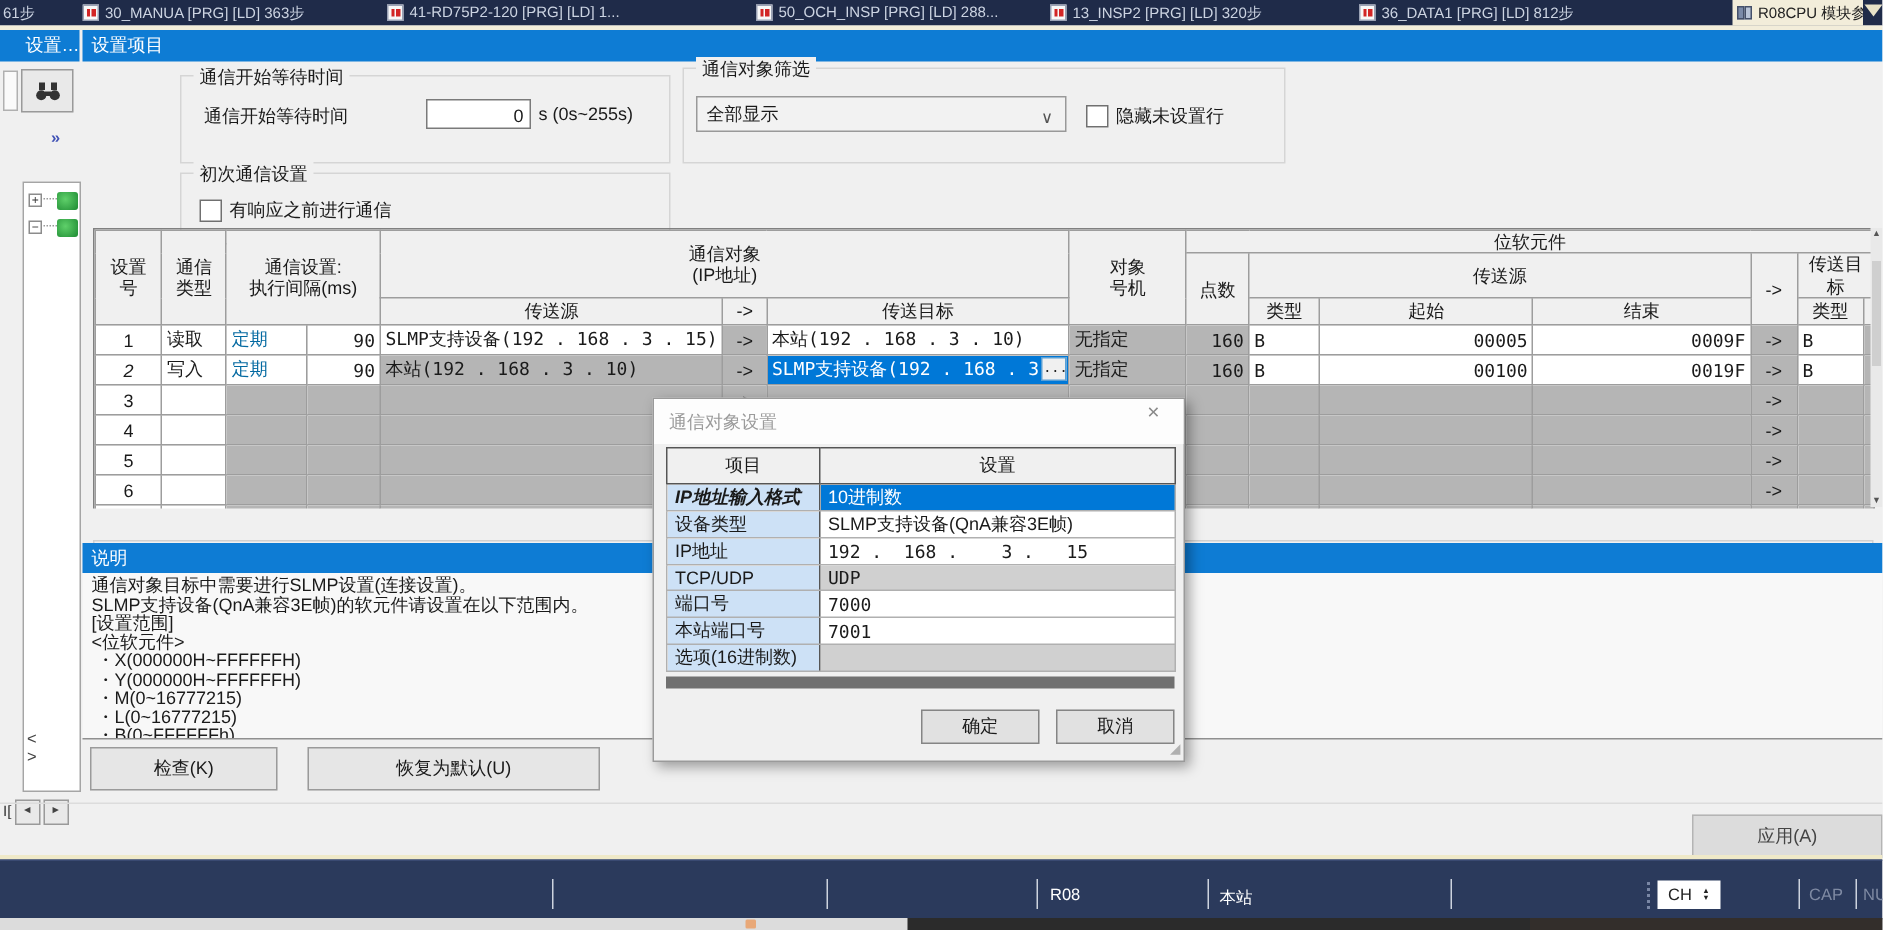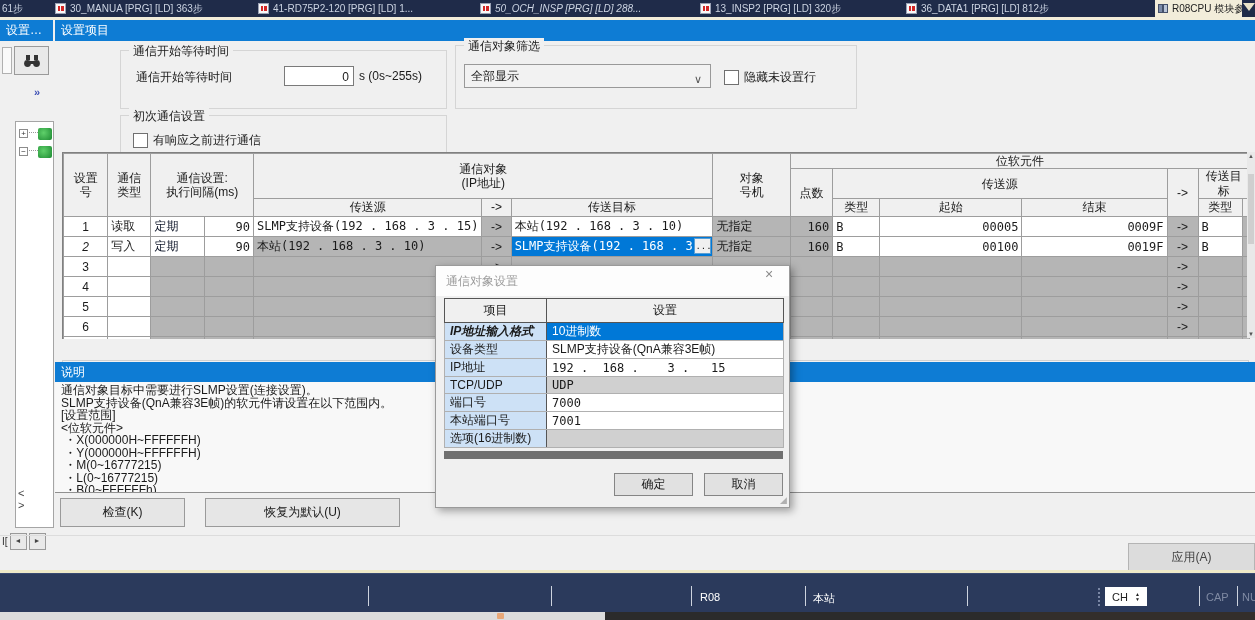--- a/index.html
+++ b/index.html
@@ -17,21 +17,21 @@
   #tab-active{position:absolute;left:1155px;top:0;width:87px;height:17px;background:#f2edda;color:#222;display:flex;align-items:center;gap:3px;padding:0 3px;box-sizing:border-box;font-size:10px;white-space:nowrap;overflow:hidden;}
   .module-icon{flex:0 0 auto;width:11px;height:11px;position:relative;}
   .module-icon::before{content:"";position:absolute;left:0;top:1px;width:5px;height:9px;background:#7a8aa8;border:1px solid #44506a;box-sizing:border-box;}
   .module-icon::after{content:"";position:absolute;left:5px;top:1px;width:5px;height:9px;background:#b8c4d8;border:1px solid #44506a;box-sizing:border-box;}
   #tab-overflow{position:absolute;left:1243px;top:3px;width:0;height:0;border-left:6px solid transparent;border-right:6px solid transparent;border-top:8px solid #e8e2c8;}
   #creamline{position:absolute;left:0;top:17px;width:1255px;height:3px;background:#f2edda;}
 
   
   #app{position:absolute;left:0;top:20px;width:1255px;height:553px;background:#f0f0f0;}
   .blue-title{background:#0e7cd4;color:#fff;font-size:12px;line-height:21px;padding-left:6px;}
-  #left-title{position:absolute;left:0;top:0;width:53px;height:21px;box-sizing:border-box;}
+  #left-title{position:absolute;left:0;top:0;width:53px;height:21px;box-sizing:border-box;text-align:right;}
   #main-title{position:absolute;left:55px;top:0;width:1200px;height:21px;box-sizing:border-box;}
 
   
   #left-grip{position:absolute;left:2px;top:27px;width:8px;height:25px;border:1px solid #b0b0b0;background:#fafafa;}
   #find-btn{position:absolute;left:14px;top:26px;width:33px;height:27px;border:1px solid #9a9a9a;background:#e9e9e9;display:flex;align-items:center;justify-content:center;}
   #left-expand{position:absolute;left:34px;top:66px;width:20px;height:14px;color:#3f51b5;font-size:11px;font-weight:bold;}
   #tree-box{position:absolute;left:15px;top:101px;width:39px;height:407px;background:#fff;border:1px solid #a5a5a5;overflow:hidden;box-sizing:border-box;}
   .tree-node{position:relative;height:18px;}
   .tree-toggle{position:absolute;left:3px;top:3px;width:9px;height:9px;border:1px solid #8c8c8c;background:#fff;font-size:8px;line-height:7px;text-align:center;color:#333;box-sizing:border-box;}
   .tree-icon{position:absolute;left:22px;top:2px;width:14px;height:12px;background:radial-gradient(circle at 40% 40%,#5fd06a,#1d8a32);border-radius:2px;}
@@ -56,21 +56,21 @@
   
   #grid-wrap{position:absolute;left:62px;top:132px;width:1187px;height:186px;overflow:hidden;border-left:1px solid #808080;border-top:1px solid #808080;}
   #grid{border-collapse:collapse;table-layout:fixed;}
   #grid th,#grid td{border:1px solid #9d9d9d;font-weight:normal;font-size:12px;padding:0 3px;overflow:hidden;white-space:nowrap;box-sizing:border-box;}
   #grid th{background:#f0f0f0;text-align:center;white-space:pre-line;line-height:1.2;}
   #grid td{height:20px;}
   td.w{background:#fff;}
   td.g{background:#b5b5b5;}
   td.sel{background:#0078d7;color:#fff;position:relative;}
   td.c{text-align:center;} td.l{text-align:left;} td.r{text-align:right;}
-  td.per{color:#0f172a;}
+  td.per{color:#0369a1;}
   td.it{font-style:italic;}
   .btn-ellipsis{position:absolute;right:1px;top:1px;width:17px;height:16px;background:#f0f0f0;border:1px solid #5a9fd4;color:#222;font-size:9px;line-height:14px;text-align:center;box-sizing:border-box;}
   
   #grid-hscroll{position:absolute;left:62px;top:340px;width:1187px;height:17px;background:#f1f1f1;border:1px solid #d0d0d0;box-sizing:border-box;}
   .sb-btn{position:absolute;top:0;width:17px;height:15px;color:#555;font-size:8px;line-height:15px;text-align:center;}
   #grid-hthumb{position:absolute;left:19px;top:1px;width:858px;height:13px;background:#cfcfcf;}
   #grid-vscroll{position:absolute;left:1247px;top:132px;width:8px;height:186px;background:#e9e9e9;}
   #grid-vthumb{position:absolute;left:1px;top:22px;width:6px;height:70px;background:#cfcfcf;}
   .vs-arrow{position:absolute;left:0;width:8px;font-size:6px;color:#555;text-align:center;}
 
@@ -131,21 +131,21 @@
       </div>
     <div id="tabs-host">
         <div class="tab" style="left: 55px; width: 178px;">
           <span class="ladder-icon"></span>
           <span>30_MANUA [PRG] [LD] 363步</span>
         </div>
         <div class="tab" style="left: 258px; width: 197px;">
           <span class="ladder-icon"></span>
           <span>41-RD75P2-120 [PRG] [LD] 1...</span>
         </div>
-        <div class="tab" style="left: 480px; width: 182px; font-style: italic;">
+        <div class="tab" style="left: 504px; width: 182px;">
           <span class="ladder-icon"></span>
           <span>50_OCH_INSP [PRG] [LD] 288...</span>
         </div>
         <div class="tab" style="left: 700px; width: 185px;">
           <span class="ladder-icon"></span>
           <span>13_INSP2 [PRG] [LD] 320步</span>
         </div>
         <div class="tab" style="left: 906px; width: 175px;">
           <span class="ladder-icon"></span>
           <span>36_DATA1 [PRG] [LD] 812步</span>

